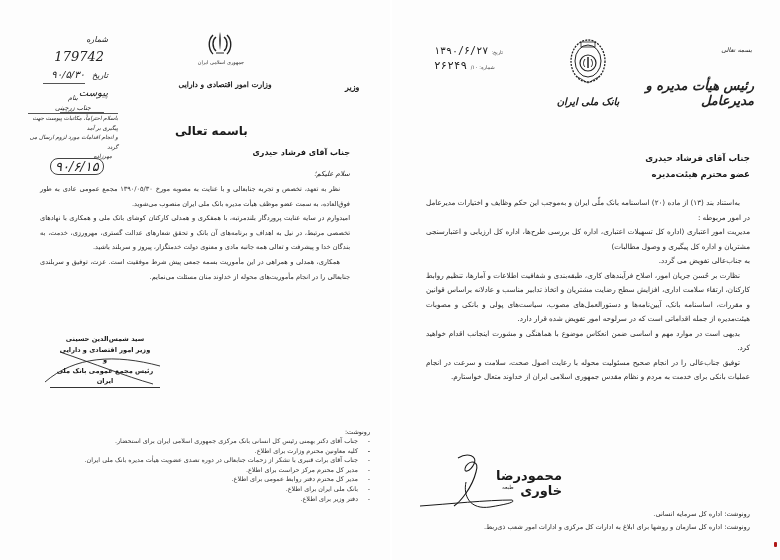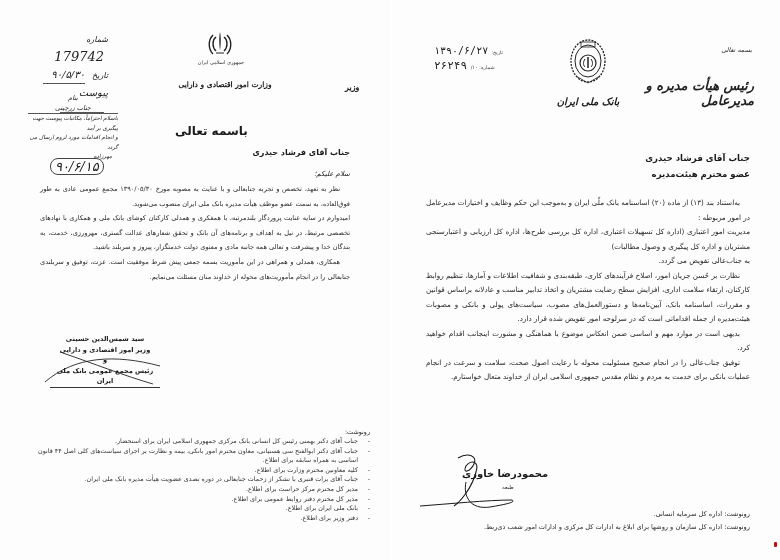--- a/index.html
+++ b/index.html
@@ -89,21 +89,21 @@
     <svg width="130" height="40" viewBox="0 0 130 40">
       <path d="M10 36 C40 10, 80 8, 125 20" stroke="#222" stroke-width="0.9" fill="none"></path>
       <path d="M25 6 C60 18, 90 30, 118 38" stroke="#222" stroke-width="0.9" fill="none"></path>
     </svg>
   </div>
 
   <div class="abs rtl" style="left:22px; top:428px; width:348px;">
     <div style="font-size:6.4px; margin-bottom:1px;">رونوشت:</div>
     <ul class="cc-list">
       <li><span class="dash">-</span><span>جناب آقای دکتر بهمنی رئیس کل انسانی بانک مرکزی جمهوری اسلامی ایران برای استحضار.</span></li>
-      <li style="white-space:normal;"><span class="dash">-</span><span>جناب آقای دکتر ابوالفتح سی هستیانی، معاون محترم امور بانکی، بیمه و نظارت بر اجرای سیاست‌های کلی اصل ۴۴ قانون اساسی به همراه سابقه برای اطلاع.</span></li>
+      <li style="white-space:normal;"><span class="dash">-</span></li>
       <li><span class="dash">-</span><span>کلیه معاونین محترم وزارت برای اطلاع.</span></li>
       <li><span class="dash">-</span><span>جناب آقای برات قنبری با تشکر از زحمات جنابعالی در دوره تصدی عضویت هیأت مدیره بانک ملی ایران.</span></li>
       <li><span class="dash">-</span><span>مدیر کل محترم مرکز حراست برای اطلاع.</span></li>
       <li><span class="dash">-</span><span>مدیر کل محترم دفتر روابط عمومی برای اطلاع.</span></li>
       <li><span class="dash">-</span><span>بانک ملی ایران برای اطلاع.</span></li>
       <li><span class="dash">-</span><span>دفتر وزیر برای اطلاع.</span></li>
     </ul>
   </div>
 </div>
 
@@ -144,21 +144,21 @@
 
   <div class="abs rtl body-text" style="left:34px; top:196px; width:324px; font-size:7.2px; line-height:14.5px;">
     <div style="text-indent:10px;">به‌استناد بند (۱۳) از ماده (۲۰) اساسنامه بانک ملّی ایران و به‌موجب این حکم وظایف و اختیارات مدیرعامل در امور مربوطه :</div>
     <div>مدیریت امور اعتباری (اداره کل تسهیلات اعتباری، اداره کل بررسی طرح‌ها، اداره کل ارزیابی و اعتبارسنجی مشتریان و اداره کل پیگیری و وصول مطالبات)</div>
     <div>به جناب‌عالی تفویض می گردد.</div>
     <div style="text-indent:10px;">نظارت بر حُسن جریان امور، اصلاح فرآیندهای کاری، طبقه‌بندی و شفافیت اطلاعات و آمارها، تنظیم روابط کارکنان، ارتقاء سلامت اداری، افزایش سطح رضایت مشتریان و اتخاذ تدابیر مناسب و عادلانه براساس قوانین و مقررات، اساسنامه بانک، آیین‌نامه‌ها و دستورالعمل‌های مصوب، سیاست‌های پولی و بانکی و مصوبات هیئت‌مدیره از جمله اقداماتی است که در سرلوحه امور تفویض شده قرار دارد.</div>
     <div style="text-indent:10px;">بدیهی است در موارد مهم و اساسی ضمن انعکاس موضوع با هماهنگی و مشورت اینجانب اقدام خواهید کرد.</div>
     <div style="text-indent:10px;">توفیق جناب‌عالی را در انجام صحیح مسئولیت محوله با رعایت اصول صحت، سلامت و سرعت در انجام عملیات بانکی برای خدمت به مردم و نظام مقدس جمهوری اسلامی ایران از خداوند متعال خواستارم.</div>
   </div>
 
-  <div class="abs rtl bold" style="left:70px; top:468px; width:100px; text-align:left; font-size:10px;">محمودرضا خاوری</div>
+  <div class="abs rtl bold" style="left:70px; top:468px; width:100px; text-align:right; font-size:13px;">محمودرضا خاوری</div>
   <div class="abs rtl" style="left:110px; top:484px; font-size:5.5px; color:#333;">طبعه</div>
   <div class="abs" style="left:26px; top:452px;">
     <svg width="100" height="58" viewBox="0 0 100 58">
       <path d="M40 6 C50 0, 60 4, 56 12 C52 20, 44 22, 48 14 C52 8, 62 8, 58 20 C54 36, 42 50, 36 54" stroke="#1a1a1a" stroke-width="1.1" fill="none"></path>
       <path d="M48 30 C45 44, 52 58, 72 55 C90 52, 98 50, 94 48 C70 48, 30 52, 2 54" stroke="#1a1a1a" stroke-width="1" fill="none"></path>
     </svg>
   </div>
 
   <div class="abs rtl" style="left:40px; top:508px; width:318px; font-size:6.6px; line-height:13px; color:#2a2a2a;">
     <div>رونوشت: اداره کل سرمایه انسانی.</div>

